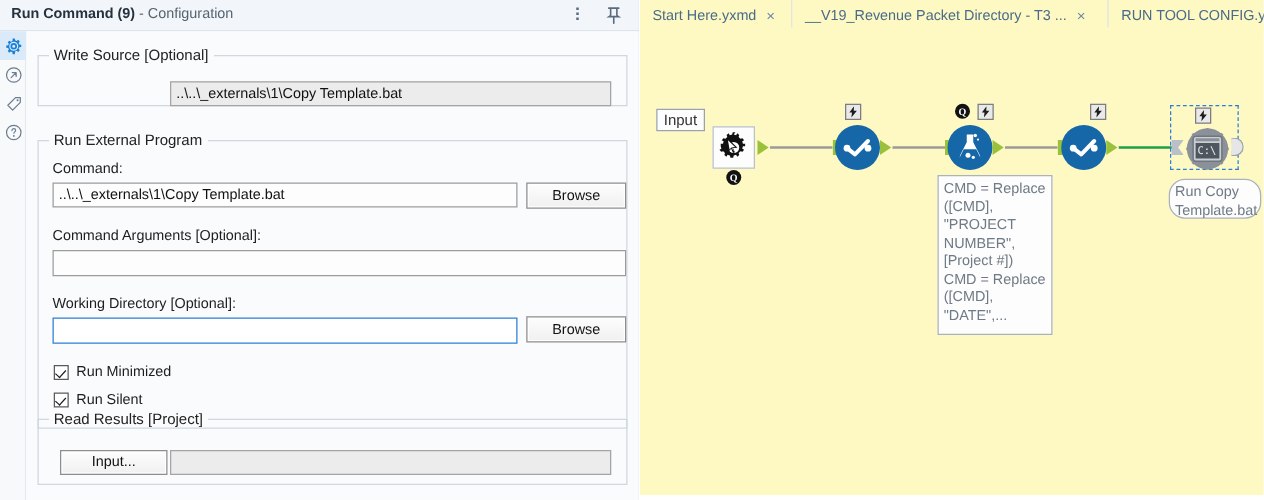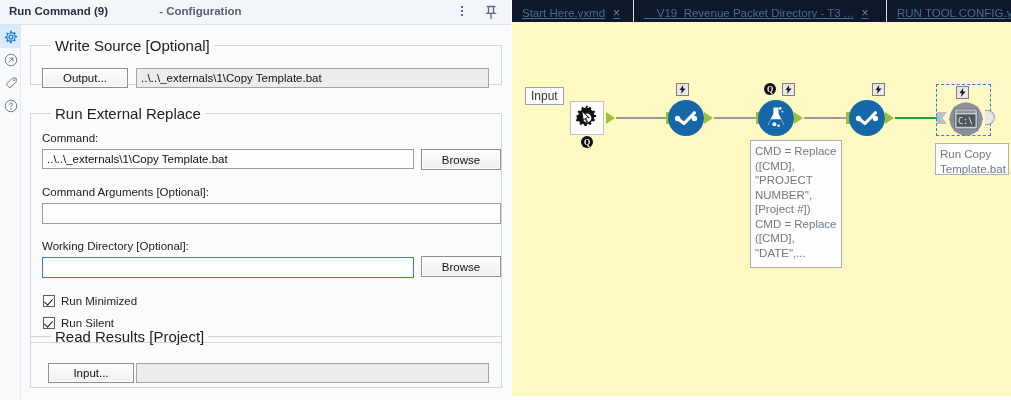--- a/index.html
+++ b/index.html
@@ -27,21 +27,21 @@
     width: 511px; height: 25px;
     background: #f2f6fa;
     border-bottom: 1px solid #dde4ec;
   }
   #panel-title {
     position: absolute; left: 9px; top: 5px;
     font-size: 11.5px; color: #31404f;
     white-space: nowrap;
   }
   #panel-title .bold { font-weight: bold; color: #25313d; }
-  #panel-title .sub { color: #55636f; font-weight: bold; padding-left: 48px; }
+  #panel-title .sub { color: #55636f; font-weight: normal; }
 
   #kebab-icon {
     position: absolute; right: 42px; top: 4px;
     width: 14px; height: 17px; cursor: pointer;
   }
   #kebab-icon i {
     display: block; width: 2px; height: 2px; background: #5a6b7d;
     margin: 2px auto 0 auto;
   }
   #pin-icon {
@@ -73,21 +73,21 @@
   }
 
   fieldset.grp {
     position: absolute;
     margin: 0;
     border: 1px solid #d0d7df;
     background: transparent;
     padding: 0;
   }
   fieldset.grp > legend {
-    font-size: 15px; color: #222; padding: 0 4px; margin-left: 20px;
+    font-size: 12px; color: #222; padding: 0 4px; margin-left: 8px;
   }
 
   #grp-write  { left: 9px;  top: 12px;  width: 472px; height: 48px; }
   #grp-run    { left: 9px;  top: 80px;  width: 472px; height: 238px; }
   #grp-read   { left: 9px;  top: 303px; width: 472px; height: 60px; }
 
   .field-label {
     position: absolute;
     font-size: 11.5px; color: #1d1d1d; white-space: nowrap;
   }
@@ -147,22 +147,22 @@
     width: 499px; height: 26px;
     background: #f3f7fb;
     border-bottom: 1px solid #d7e0e9;
   }
   .tab {
     position: absolute; top: 0; height: 26px;
     display: flex; align-items: center;
     font-size: 11.5px; color: #4a6b8a;
     padding: 0 10px;
     border-right: 1px solid #d7e0e9;
-    background: #0f172a;
-    white-space: nowrap; cursor: pointer; text-decoration: underline;
+    background: #fef9c3;
+    white-space: nowrap; cursor: pointer;
   }
   .tab .lbl { margin-right: 8px; }
   .tab .x { color: #6c8aa6; font-size: 12px; cursor: pointer; }
 
   #canvas {
     position: absolute; left: 0; top: 22px;
     width: 499px; height: 374px;
     background: #fef9c3;
   }
 
@@ -233,21 +233,21 @@
     position: absolute;
     border: 1px solid #aab2ba;
     background: #fdfdfd;
     font-size: 11.5px; color: #6e7a85;
     line-height: 14.5px;
     padding: 3px 4px;
     width: 92px;
     font-family: "Liberation Sans", sans-serif;
   }
   .anno.node-caption {
-    width: 74px; color: #6e7a85;
+    width: 74px; color: #6e7a85; border-radius: 13px;
   }
 
   .sel-box {
     position: absolute;
     border: 1px dashed #2a7fd4;
   }
 </style>
 </head>
 <body>
 
@@ -299,26 +299,25 @@
           <path d="M6.4 6.2c0-1 .8-1.7 1.7-1.7s1.6.7 1.6 1.6c0 1.3-1.6 1.3-1.6 2.6" fill="none" stroke="#6b7c8f" stroke-width="1.1" stroke-linecap="round"></path>
           <circle cx="8.05" cy="11.1" r="0.85" fill="#6b7c8f"></circle>
         </svg>
       </div>
     </div>
 
     <div id="panel-body">
 
       <fieldset class="grp" id="grp-write">
         <legend>Write Source [Optional]</legend>
-        <div class="btn" style="left:11px; top:14px; width:86px; height:20px;">Output...</div>
         <div class="txt readonly" style="left:105px; top:14px; width:353px; height:20px;">..\..\_externals\1\Copy Template.bat</div>
       </fieldset>
 
       <fieldset class="grp" id="grp-run">
-        <legend>Run External Replace</legend>
+        <legend>Run External Program</legend>
 
         <div class="field-label" style="left:11px; top:10px;">Command:</div>
         <div class="txt" style="left:11px; top:27px; width:372px; height:20px;">..\..\_externals\1\Copy Template.bat</div>
         <div class="btn" style="left:390px; top:27px; width:80px; height:21px;">Browse</div>
 
         <div class="field-label" style="left:11px; top:64px;">Command Arguments [Optional]:</div>
         <div class="txt" style="left:11px; top:81px; width:459px; height:21px;"></div>
 
         <div class="field-label" style="left:11px; top:118px;text-align:center;">Working Directory [Optional]:</div>
         <div class="txt focus" style="left:11px; top:135px; width:372px; height:21px;"></div>

